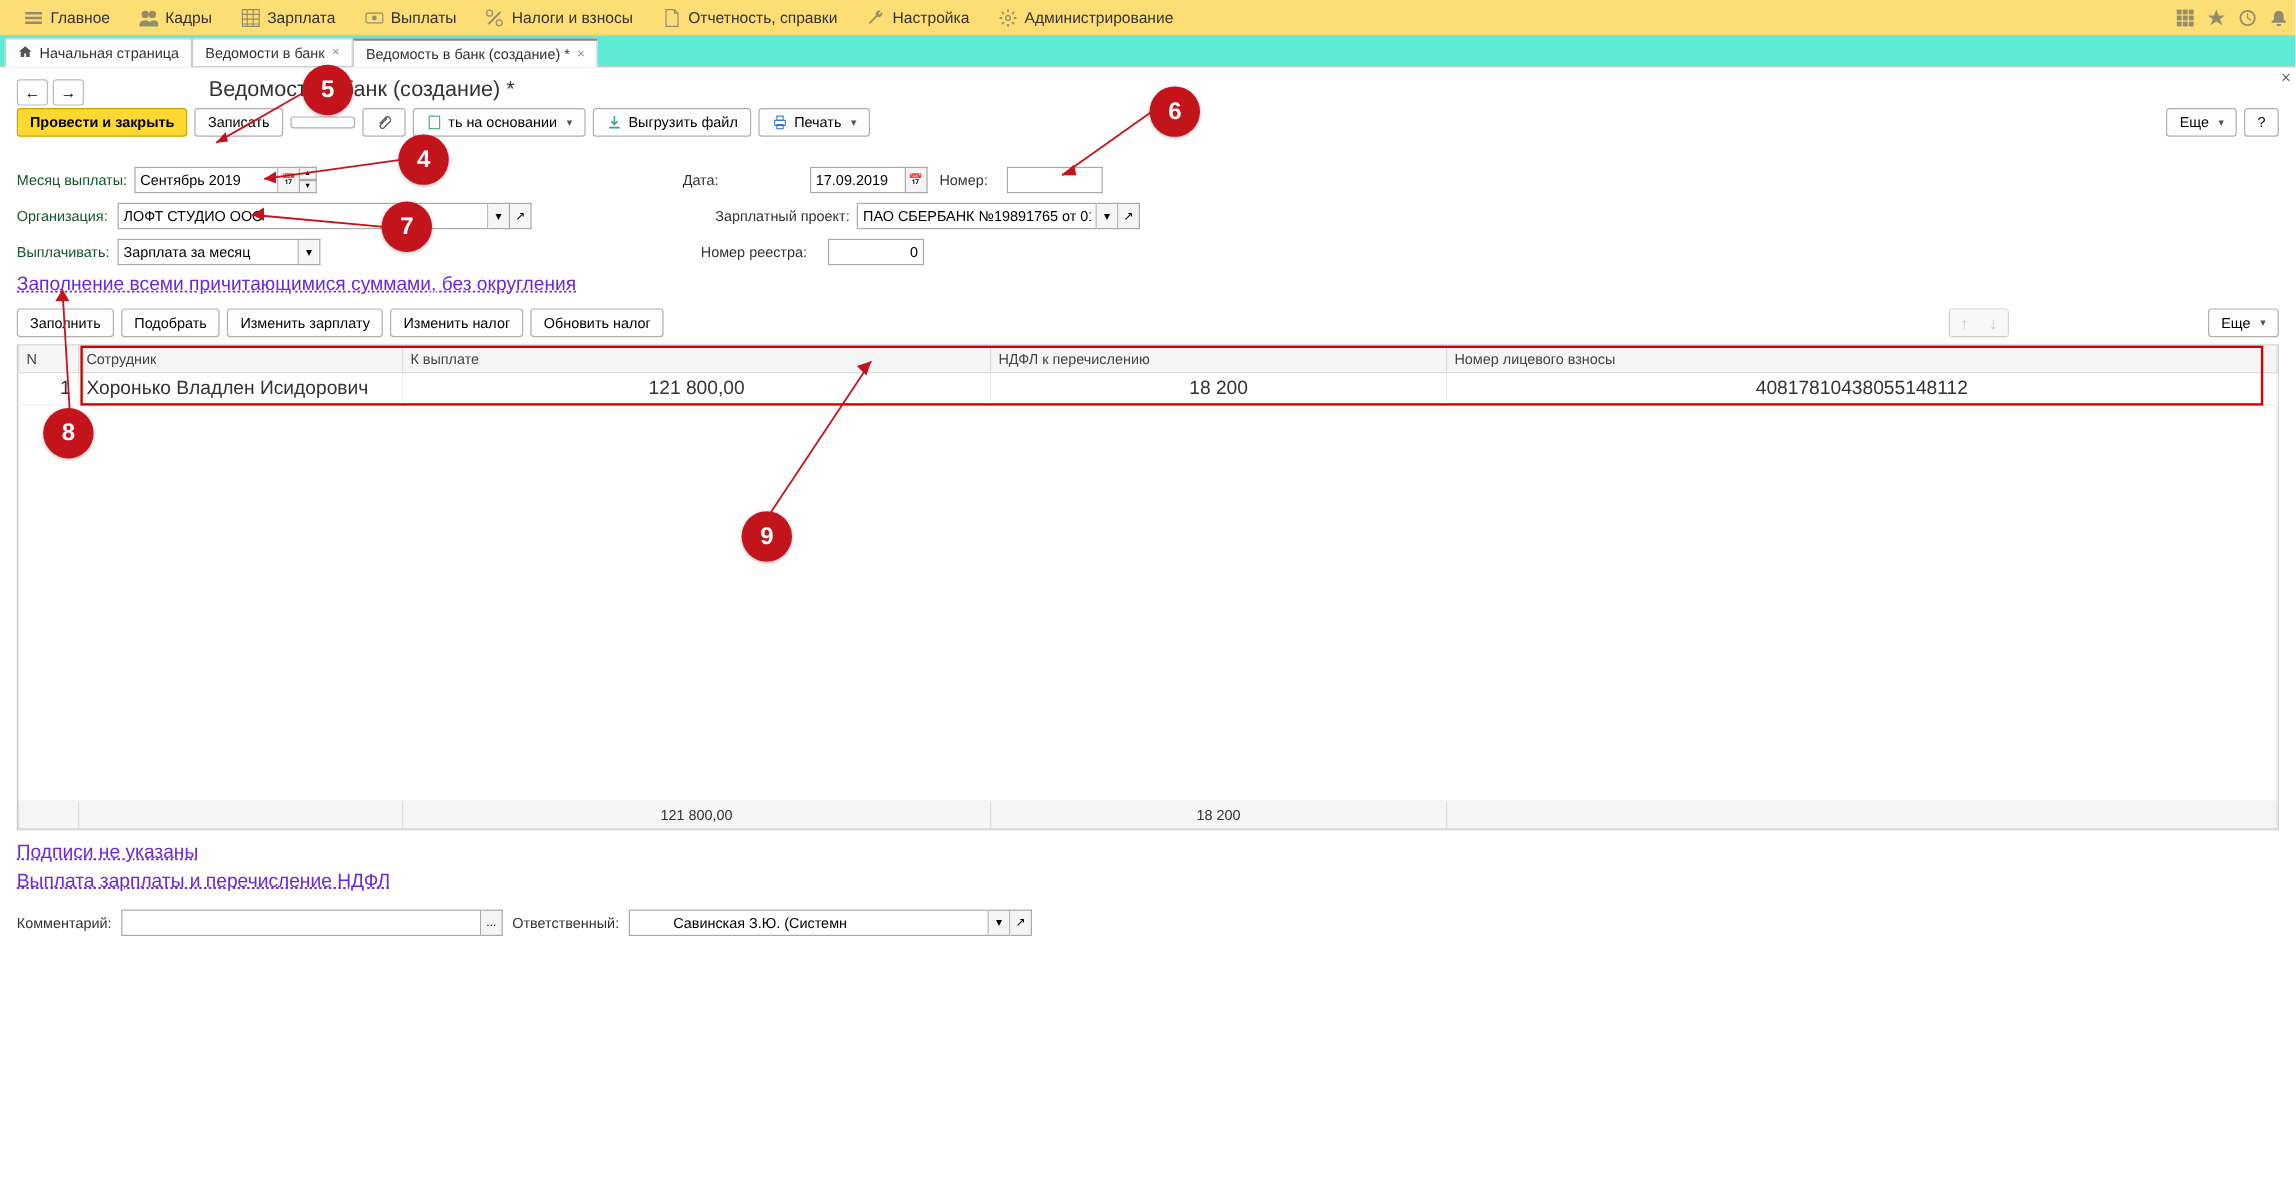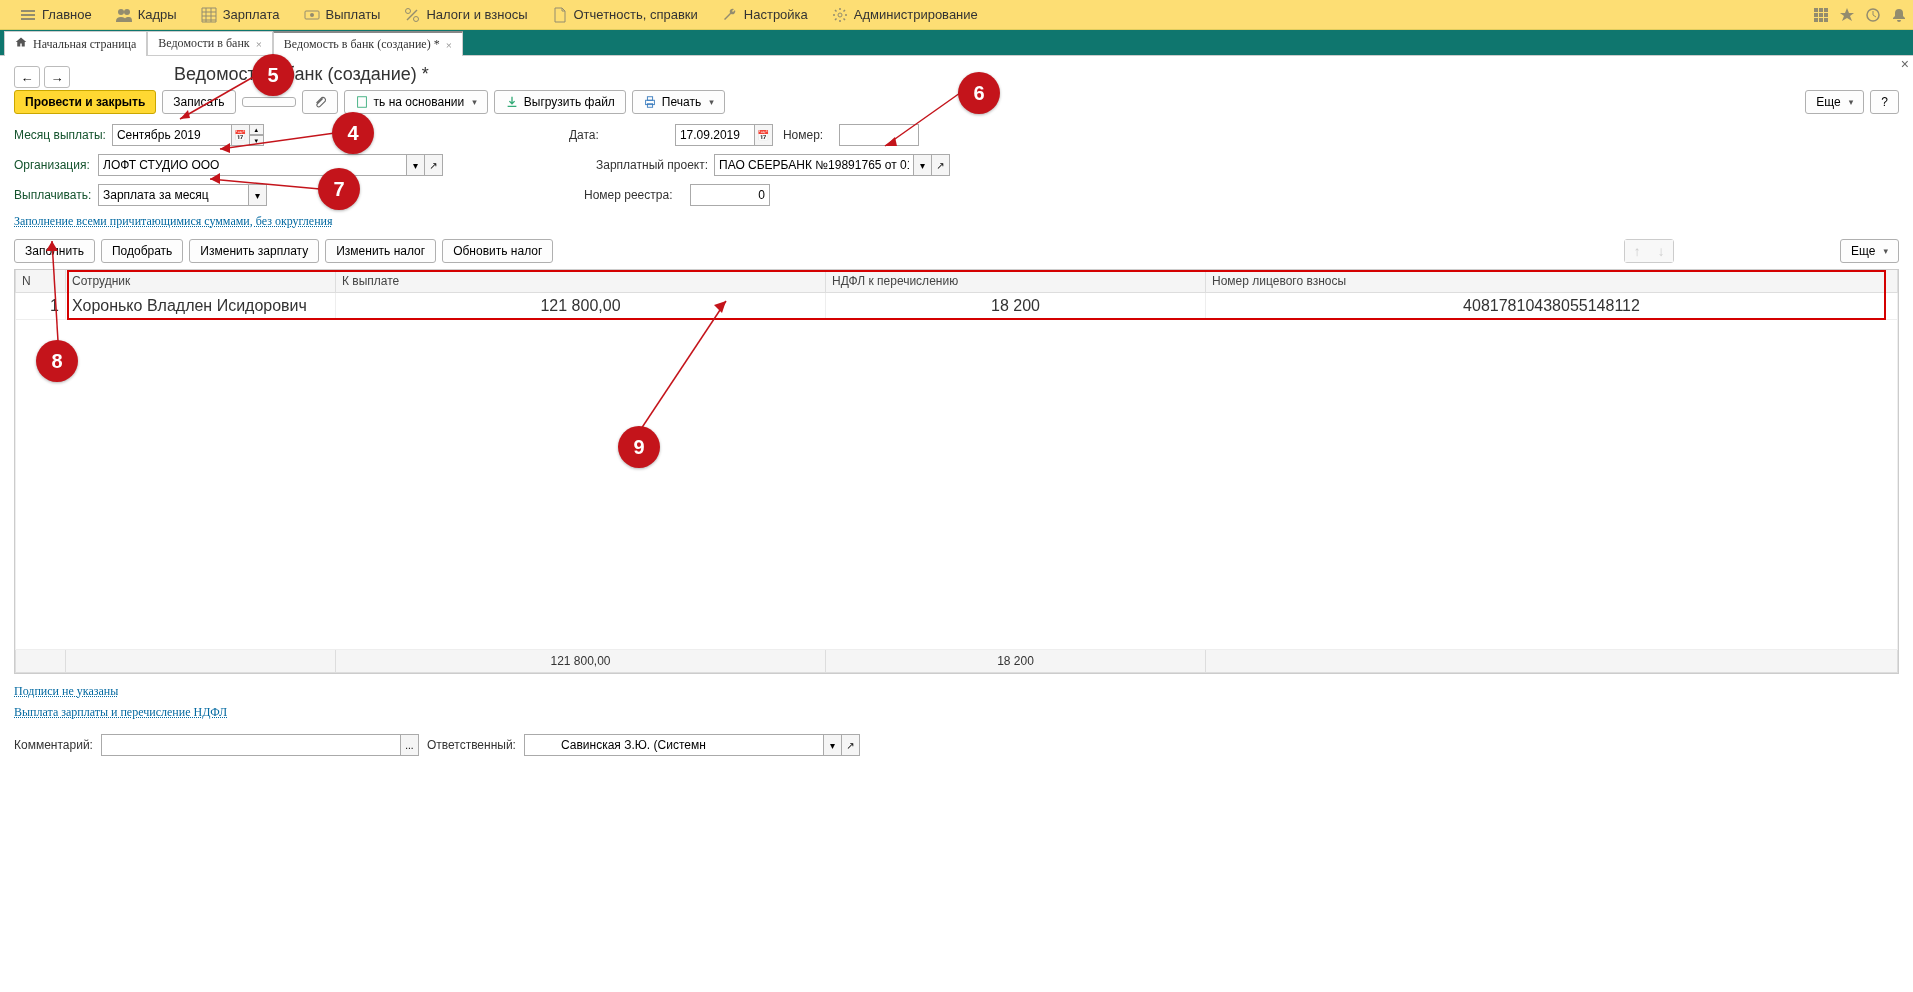--- a/index.html
+++ b/index.html
@@ -6,57 +6,57 @@
 body { font-family: Arial, sans-serif; font-size: 12px; background: #fff; color: #333; }
 
 
 .menubar { background: #fdde74; height: 30px; display: flex; align-items: center; padding: 0 8px; border-bottom: 1px solid #e0cc5f; position: relative; }
 .menubar-item { display: flex; align-items: center; gap: 6px; padding: 0 12px; height: 100%; cursor: pointer; color: #333; font-size: 13px; }
 .menubar-right { position: absolute; right: 6px; display: flex; gap: 10px; align-items: center; }
 .micon { width: 16px; height: 16px; display: inline-block; }
 .micon svg { width: 16px; height: 16px; fill: #938c6e; }
 
 
-.tabbar { background: #0f766e; height: 26px; display: flex; align-items: flex-start; border-bottom: 1px solid #ccc; padding: 0 4px; gap: 0; font-family: Liberation Serif, serif; }
+.tabbar { background: #5eead4; height: 26px; display: flex; align-items: center; border-bottom: 1px solid #ccc; padding: 0 4px; gap: 0; }
 .tab { background: #fff; border: 1px solid #ccc; border-bottom: none; padding: 4px 10px; font-size: 12px; display: flex; align-items: center; gap: 6px; cursor: pointer; margin-right: 0; position: relative; top: 1px; }
 .tab.active { background: #fff; border-top: 2px solid #888; }
 .tab-close { font-size: 11px; color: #888; cursor: pointer; }
 .tab-home-icon svg { width: 12px; height: 12px; fill: #555; }
 
 
 .content { padding: 8px 14px; }
 .nav-arrows { display: flex; gap: 4px; align-items: center; margin-bottom: 0; }
 .nav-arrows button { width: 26px; height: 22px; border: 1px solid #bbb; background: #fff; border-radius: 3px; cursor: pointer; font-size: 13px; }
 .title-wrap { position: relative; height: 26px; display:flex; align-items:center; }
 
 h1.page-t { font-size: 18px; font-weight: normal; margin: 6px 0 12px 104px; }
 
 .close-page { position: absolute; right: 4px; top: 0; font-size: 14px; color: #666; cursor: pointer; }
 
 
-.toolbar { display: flex; gap: 6px; align-items: center; margin-bottom: 10px; position: relative; }
+.toolbar { display: flex; gap: 6px; align-items: center; margin-bottom: 25px; position: relative; }
 .btn { border: 1px solid #b0b0b0; background: #fdfdfd; padding: 4px 10px; border-radius: 3px; cursor: pointer; font-size: 12px; display: inline-flex; align-items: center; gap: 5px; }
 .btn.yellow { background: #ffd832; border-color: #caa700; font-weight: bold; }
 .btn-icon { width: 14px; height: 14px; display: inline-block; }
 .btn-icon svg { width: 14px; height: 14px; }
 .btn-dd::after { content: "▾"; font-size: 9px; margin-left: 3px; color: #555; }
 .toolbar-right { position: absolute; right: 0; display: flex; gap: 6px; }
 
 
 .form-row { display: flex; gap: 40px; margin-bottom: 8px; align-items: center; }
 .field-group { display: flex; align-items: center; gap: 6px; }
 .field-label { min-width: 78px; color: #14532d; }
 .field-label-r { min-width: 100px; color: #333; }
 .input { border: 1px solid #aaa; background: #fff; height: 22px; padding: 0 4px; font-size: 12px; }
 .input-combo { display: flex; }
 .input-combo button { border: 1px solid #aaa; border-left: none; width: 18px; height: 22px; background: #f5f5f5; font-size: 10px; cursor: pointer; padding: 0; }
 .spin-btns { display: flex; flex-direction: column; }
 .spin-btns button { height: 11px; width: 14px; border: 1px solid #aaa; border-left: none; font-size: 7px; line-height: 7px; padding: 0; background: #f5f5f5; }
 
-.green-link { color: #0369a1; text-decoration: underline dotted; cursor: pointer; font-size: 12px; font-family: Liberation Serif, serif; }
+.green-link { color: #6d28d9; text-decoration: underline dotted; cursor: pointer; font-size: 16px; }
 .grey-text { color: #888; font-size: 12px; }
 
 
 .toolbar2 { display: flex; gap: 6px; align-items: center; margin: 10px 0 6px; position: relative; }
 .arrow-btns { display: inline-flex; border: 1px solid #ccc; border-radius: 3px; }
 .arrow-btns button { width: 24px; height: 22px; border: none; background: #f8f8f8; color: #ccc; cursor: not-allowed; }
 
 
 .grid-wrap { border: 1px solid #ccc; position: relative; }
 .grid { width: 100%; border-collapse: collapse; }

